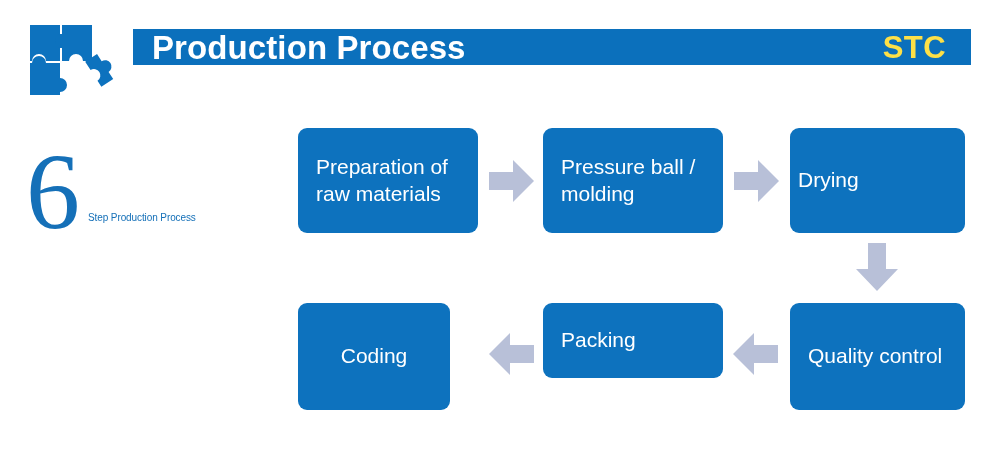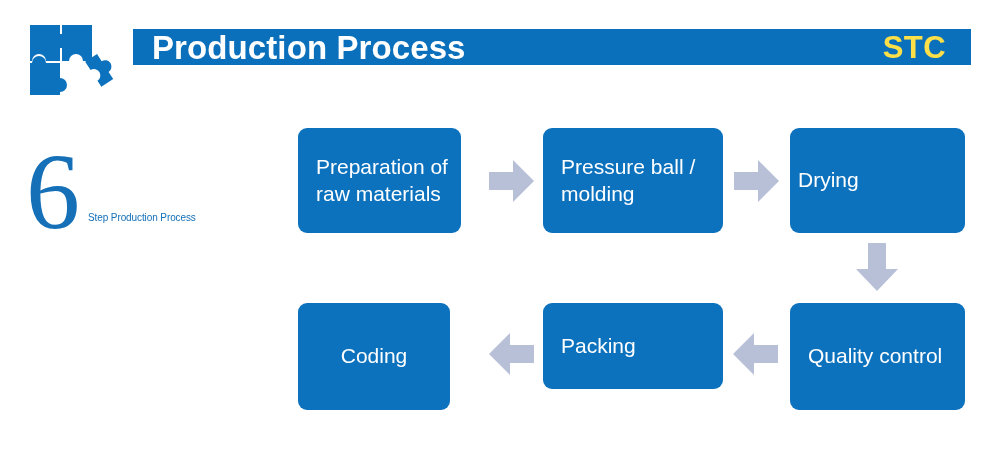--- a/index.html
+++ b/index.html
@@ -107,25 +107,25 @@
     align-items: center;
     box-sizing: border-box;
   }
   .process-box .box-label {
     display: block;
     width: 100%;
   }
   .align-left  { padding: 0 0 0 18px; justify-content: flex-start; text-align: left; }
   .align-center{ padding: 0 14px;     justify-content: center;     text-align: center; }
 
-  #box-prep     { left: 298px; top: 128px; width: 163px; height: 105px; }
+  #box-prep     { left: 298px; top: 128px; width: 180px; height: 105px; }
   #box-pressure { left: 543px; top: 128px; width: 180px; height: 105px; }
   #box-drying   { left: 790px; top: 128px; width: 175px; height: 105px; padding-left: 8px; }
   #box-quality  { left: 790px; top: 303px; width: 175px; height: 107px; align-items: center; }
-  #box-packing  { left: 543px; top: 303px; width: 180px; height: 86px; }
+  #box-packing  { left: 543px; top: 303px; width: 180px; height: 75px; }
   #box-coding   { left: 298px; top: 303px; width: 152px; height: 107px; }
 
   
   .arrow { position: absolute; }
   #arrow-1 { left: 489px; top: 160px; width: 45px; height: 42px; }
   #arrow-2 { left: 734px; top: 160px; width: 45px; height: 42px; }
   #arrow-3 { left: 856px; top: 243px; width: 42px; height: 48px; }
   #arrow-4 { left: 733px; top: 333px; width: 45px; height: 42px; }
   #arrow-5 { left: 489px; top: 333px; width: 45px; height: 42px; }
 </style>

